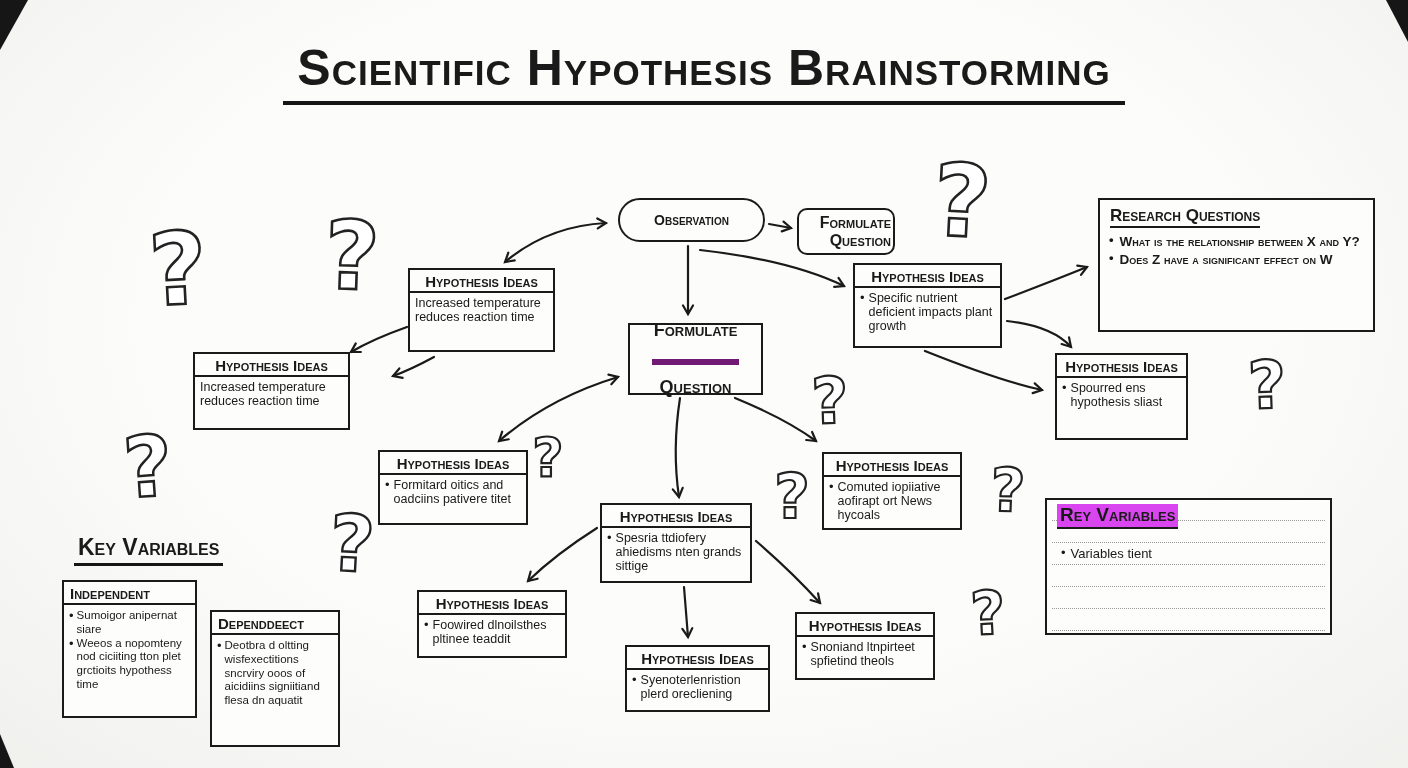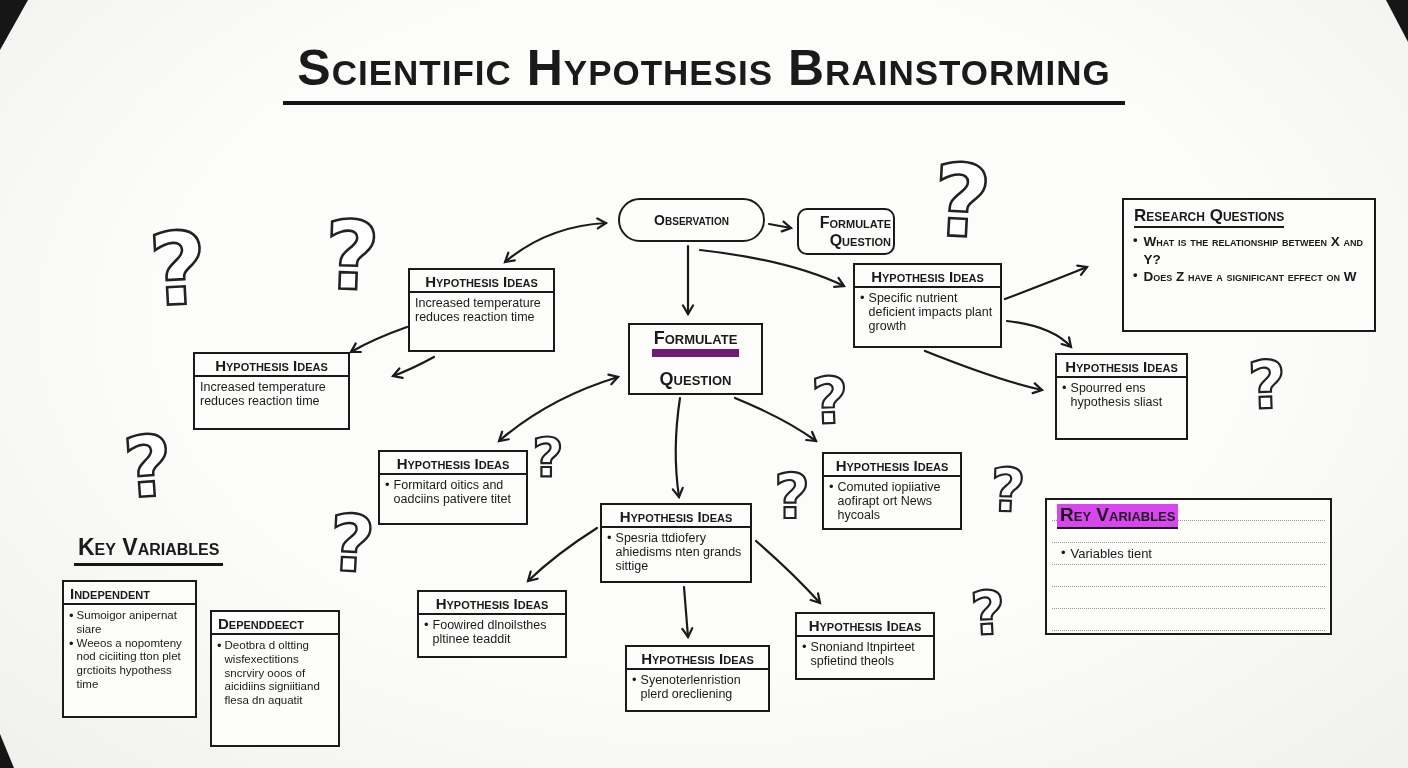--- a/index.html
+++ b/index.html
@@ -23,21 +23,21 @@
     padding:3px 3px 1px;border-bottom:2px solid #1a1a1a;white-space:nowrap;overflow:hidden;}
   .hbox-body{padding:3px 5px 2px;font-size:12.5px;line-height:1.13;display:flex;gap:4px;align-items:flex-start;}
   .dot{font-size:13px;line-height:1.05;}
 
   .pill{border-radius:24px;display:flex;align-items:center;justify-content:center;
     font-variant:small-caps;font-weight:700;font-size:14px;}
   .fq-top{border-radius:10px;display:flex;align-items:center;justify-content:center;text-align:right;
     font-variant:small-caps;font-weight:700;font-size:16px;line-height:1.12;padding:2px;}
   .fq-center{display:flex;flex-direction:column;align-items:center;justify-content:center;gap:12px;
     font-variant:small-caps;font-weight:700;font-size:18px;}
-  .fq-center .u{border-bottom:8px solid #701a75;padding:0 2px 0;}
+  .fq-center .u{border-bottom:6px solid #701a75;padding:0 2px 18px;}
 
   .rq-title{font-variant:small-caps;font-weight:700;font-size:17px;padding:6px 10px 0;}
   .rq-title span{border-bottom:2px solid #1a1a1a;padding-bottom:1px;}
   .rq-list{margin:7px 6px 0 9px;padding:0;list-style:none;font-variant:small-caps;font-weight:600;
     font-size:13.5px;line-height:1.3;}
   .rq-list li{display:flex;gap:6px;}
 
   .kv-heading{position:absolute;left:74px;top:534px;font-variant:small-caps;font-weight:700;
     font-size:23px;border-bottom:3px solid #161616;padding:0 4px 2px;}
   .var-title{font-variant:small-caps;font-weight:700;font-size:15px;padding:3px 6px 1px;
@@ -107,21 +107,21 @@
 
   <div class="box fq-top" style="left:797px;top:208px;width:98px;height:47px;">
     <span>Formulate Question</span>
   </div>
 
   <div class="box fq-center" style="left:628px;top:323px;width:135px;height:72px;">
     <span class="u">Formulate</span>
     <span>Question</span>
   </div>
 
-  <div class="box" style="left:1098px;top:198px;width:254px;height:134px;margin-left:24px;">
+  <div class="box" style="left:1098px;top:198px;width:277px;height:134px;">
     <div class="rq-title">
       <span>Research Questions</span>
     </div>
     <ul class="rq-list">
       <li>
         <span class="dot">•</span>
         <span>What is the relationship between X and Y?</span>
       </li>
       <li>
         <span class="dot">•</span>

